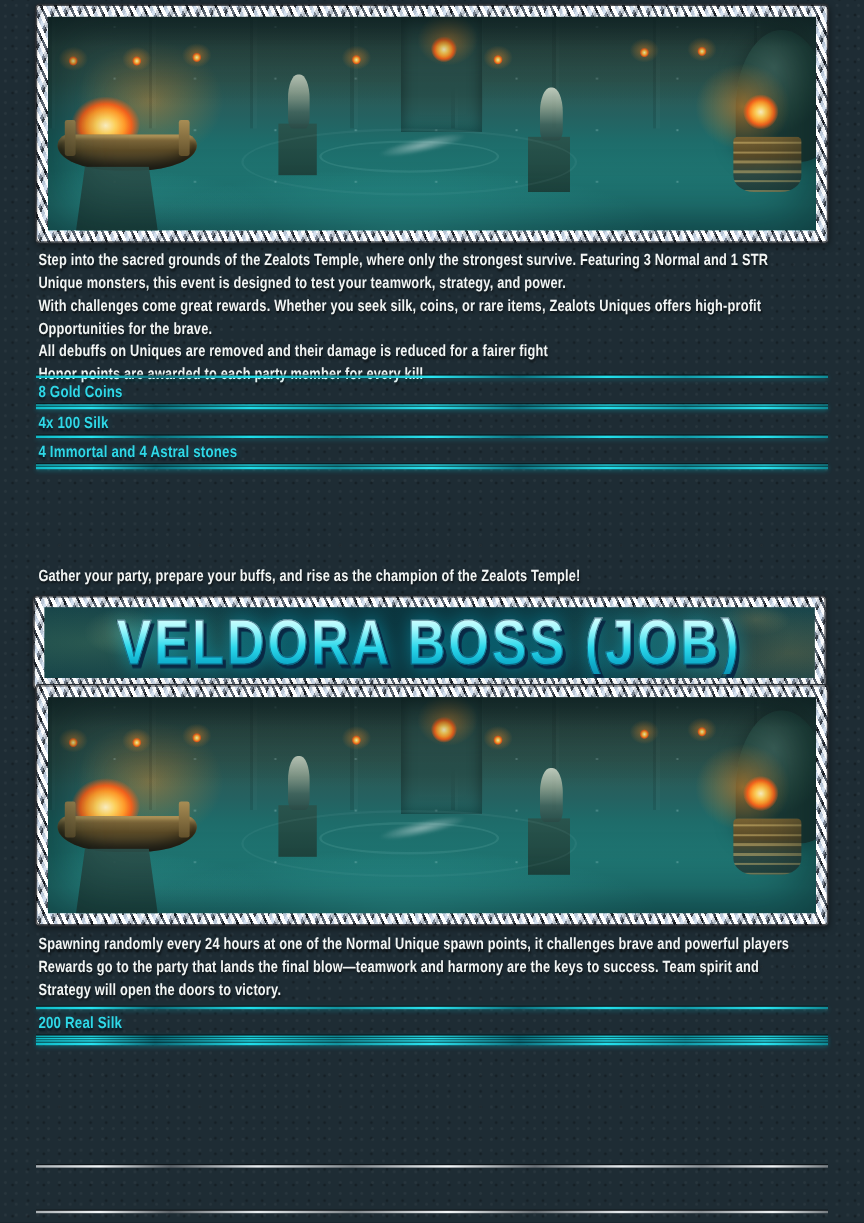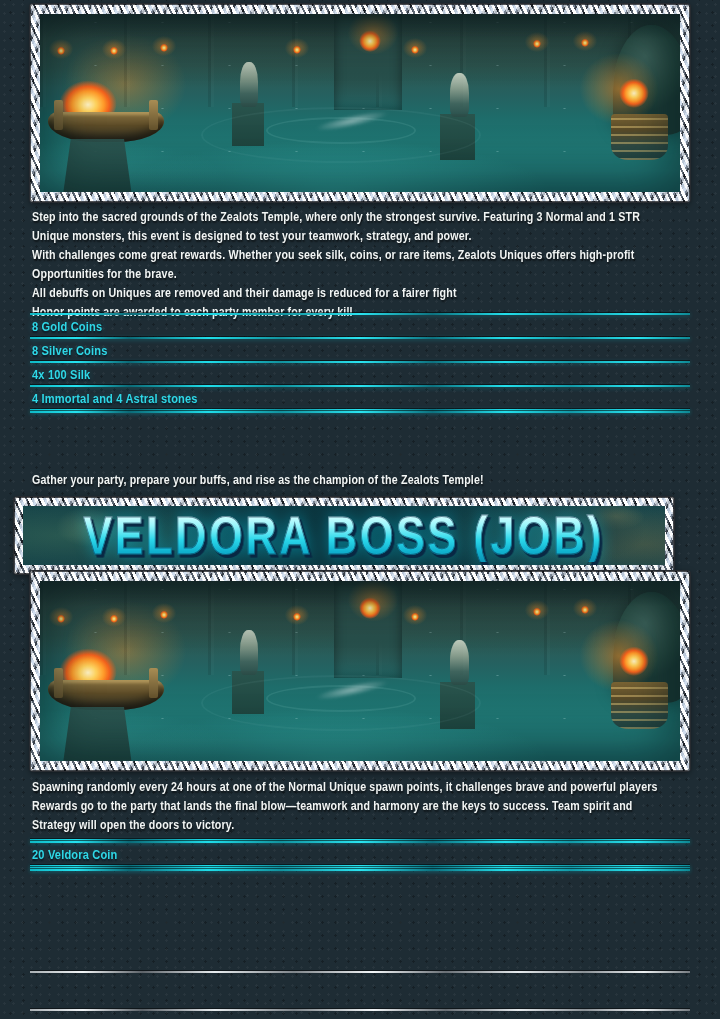--- a/index.html
+++ b/index.html
@@ -235,43 +235,40 @@
     </div>
 
   <div class="rewards" style="top:313px;">
     <div class="divider cyan"></div>
 
       <div class="reward-row">
         <span class="reward-text">8 Gold Coins</span>
       </div>
       <div class="divider cyan"></div>
 
-      <div class="reward-row">
-        <span class="reward-text">8 Silver Coins</span>
-      </div>
       <div class="divider cyan"></div>
 
       <div class="reward-row">
         <span class="reward-text">4x 100 Silk</span>
       </div>
       <div class="divider cyan"></div>
 
       <div class="reward-row">
         <span class="reward-text">4 Immortal and 4 Astral stones</span>
       </div>
       <div class="divider cyan"></div>
 
       <div class="divider cyan"></div>
     </div>
 
   <div class="condensed-block" style="left:32px; top:470px;">
     <p class="para">Gather your party, prepare your buffs, and rise as the champion of the Zealots Temple!</p>
   </div>
 
-  <div class="braid-frame" style="left:14px; top:497px; width:660px; height:77px;">
+  <div class="braid-frame" style="left:28px; top:497px; width:660px; height:77px;">
     <div class="v-scene">
       <div class="v-fig left"></div>
       <div class="v-fig right"></div>
       <div class="v-title-wrap">
         <span class="v-title">VELDORA BOSS (JOB)</span>
       </div>
     </div>
   </div>
 
   <div class="braid-frame" style="left:30px; top:571px; width:660px; height:200px;">
@@ -331,25 +328,25 @@
   <div class="condensed-block" style="left:32px; top:777px;">
 
   <p class="para">Spawning randomly every 24 hours at one of the Normal Unique spawn points, it challenges brave and powerful players</p>
       <p class="para">Rewards go to the party that lands the final blow—teamwork and harmony are the keys to success. Team spirit and
 Strategy will open the doors to victory.</p>
     </div>
 
   <div class="rewards" style="top:839px;">
     <div class="divider cyan"></div>
 
-      <div class="divider cyan"></div>
-
       <div class="reward-row">
-        <span class="reward-text">20 Veldora Coin</span>
-      </div>
+        <span class="reward-text">200 Real Silk</span>
+      </div>
+      <div class="divider cyan"></div>
+
       <div class="divider cyan"></div>
 
       <div class="divider cyan"></div>
 
       <div class="divider cyan"></div>
     </div>
 
   <div class="divider silver" style="position:absolute; left:30px; top:971px; width:660px;"></div>
   <div style="position:absolute; left:32px; top:982px;margin-top:39px;">
     <span class="footer-line">GET READY, THE VELDORA BOSS AWAITS YOU!</span>

